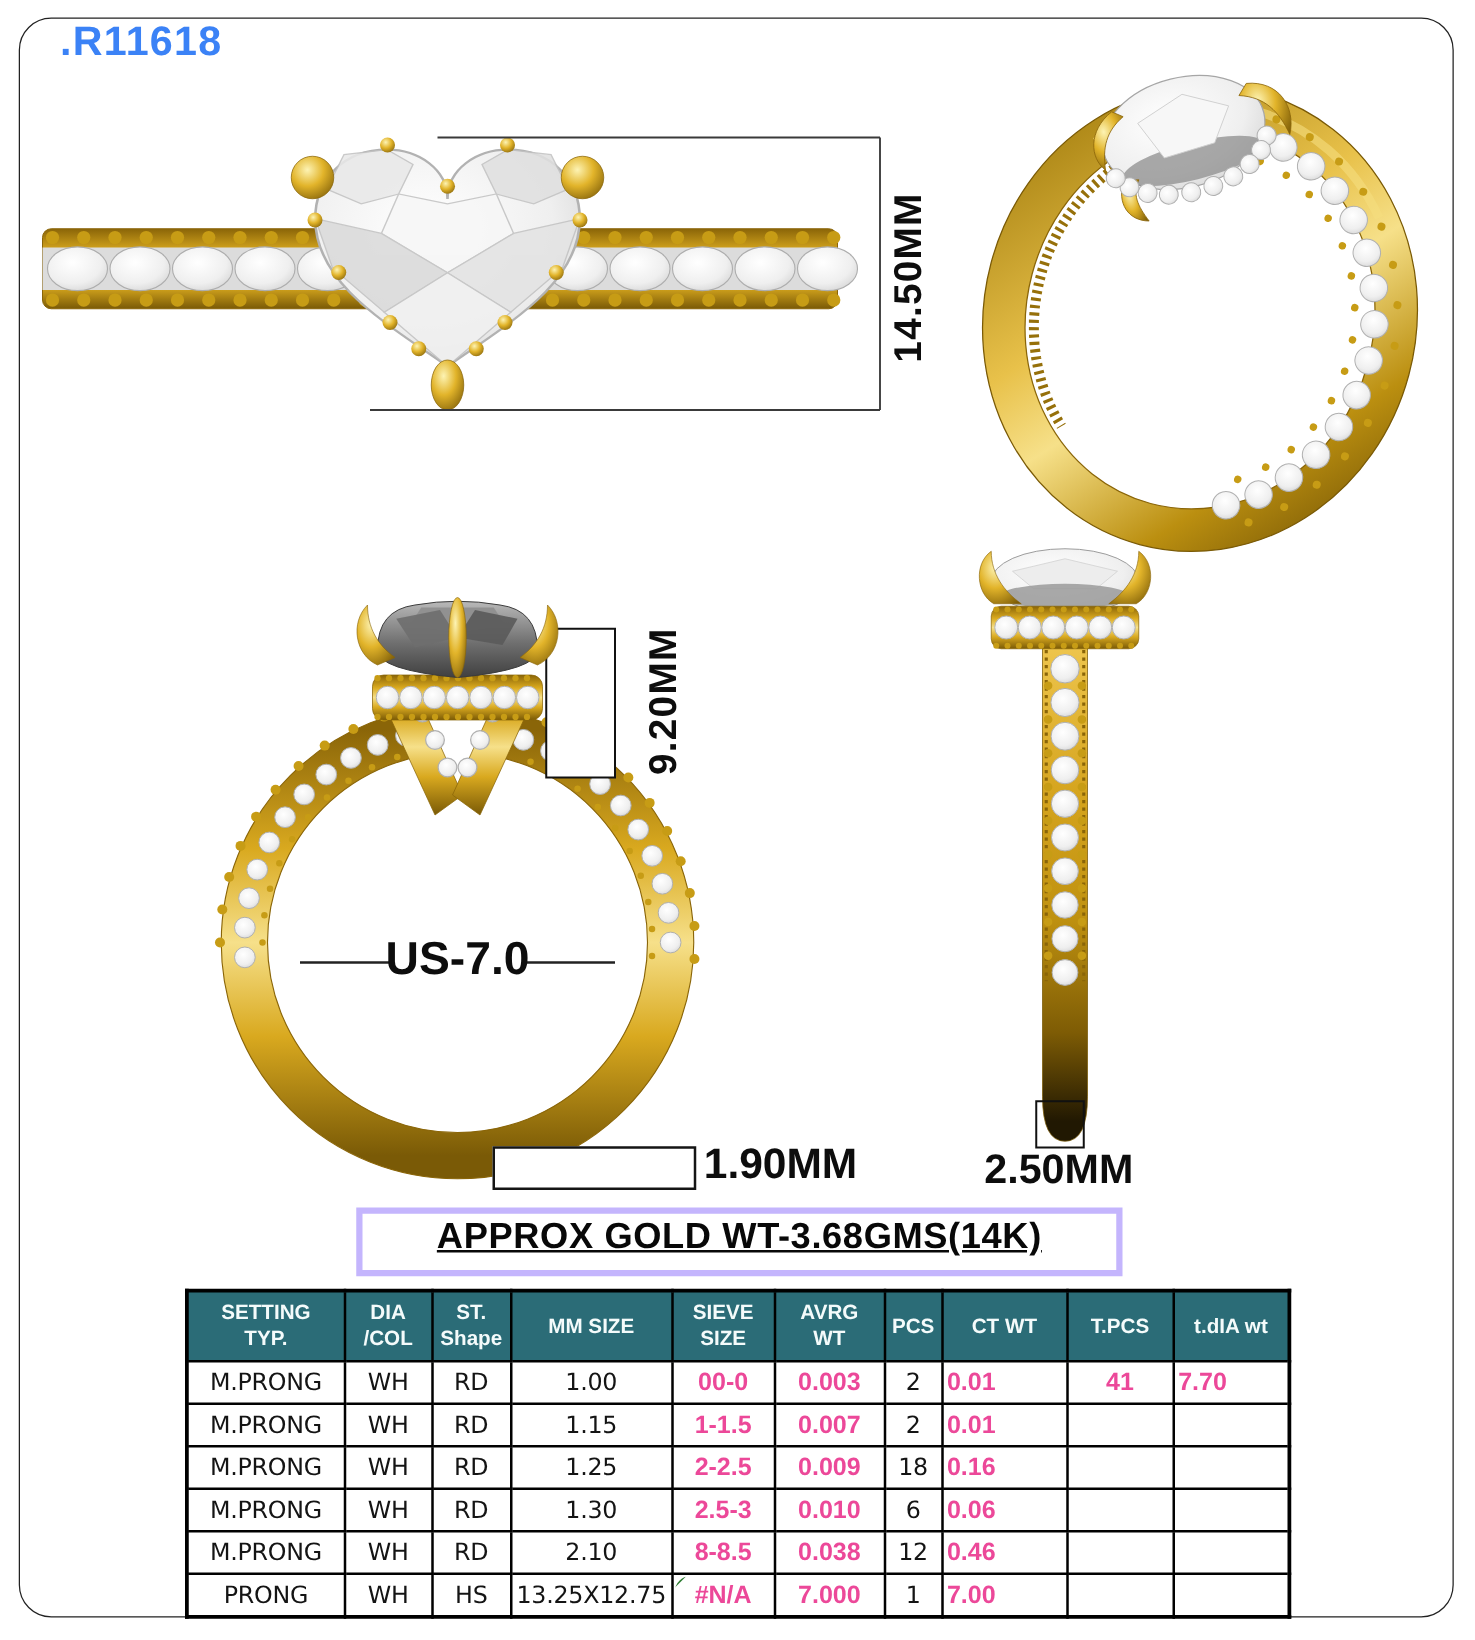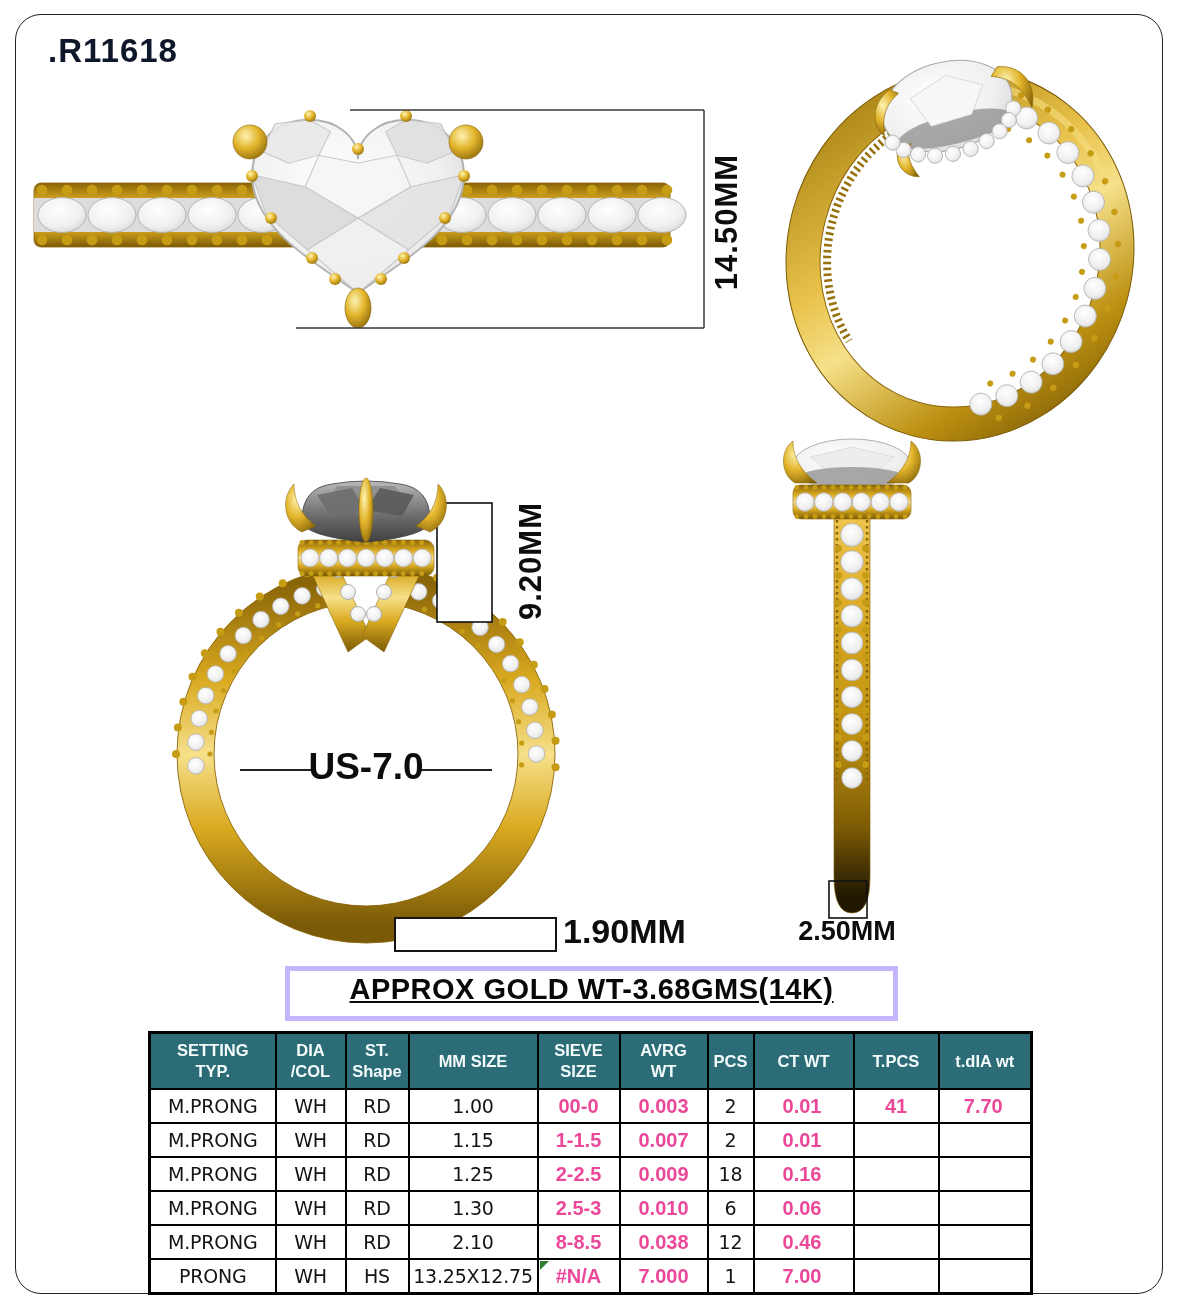--- a/index.html
+++ b/index.html
@@ -1,45 +1,45 @@
 <!DOCTYPE html>
 <html><head>
 <meta charset="utf-8">
 <style>
   html,body{margin:0;padding:0;background:#ffffff;}
   body{width:1180px;height:1312px;position:relative;overflow:hidden;
        font-family:"Liberation Sans",sans-serif;}
   .abs{position:absolute;}
   #frame{position:absolute;left:15px;top:14px;width:1146px;height:1278px;
          border:1.5px solid #222;border-radius:26px;}
-  #title{position:absolute;left:48px;top:32px;font:bold 33px "Liberation Sans",sans-serif;
-         color:#0f172a;letter-spacing:1px;}
+  #title{position:absolute;left:48px;top:14px;font:bold 33px "Liberation Sans",sans-serif;
+         color:#3b82f6;letter-spacing:1px;}
   .vdim{position:absolute;font:bold 31px "Liberation Sans",sans-serif;color:#0d0d0d;
         text-align:center;transform:rotate(-90deg);letter-spacing:1px;}
   #dim-total{left:627px;top:202px;width:200px;height:40px;line-height:40px;}
   #dim-head{left:451px;top:541px;width:160px;height:40px;line-height:40px;}
   .hdim{position:absolute;font:bold 34px "Liberation Sans",sans-serif;color:#0d0d0d;text-align:center;}
   #ring-size{left:300px;top:746px;width:132px;text-align:center;font-size:37px;}
   #dim-band{left:563px;top:912px;}
-  #dim-shank{left:757px;top:916px;width:180px;text-align:center;font-size:27px;}
+  #dim-shank{left:757px;top:916px;width:180px;text-align:center;font-size:33px;}
   #band-bracket{position:absolute;left:394px;top:917px;width:159px;height:31px;
         background:#fff;border:2px solid #151515;}
   #gold-box{position:absolute;left:285px;top:966px;width:603px;height:45px;
         border:5px solid #c4b5fd;text-align:center;line-height:45px;}
   #gold-box span{font:bold 29px "Liberation Sans",sans-serif;color:#080808;
         text-decoration:underline;letter-spacing:.5px;}
   #spec-table{position:absolute;left:148px;top:1031px;border-collapse:collapse;
         table-layout:fixed;border:3px solid #000000;}
   #spec-table th{background:#2b6c77;color:#f4fbfb;font:bold 16.5px "Liberation Sans",sans-serif;
         border:2px solid #000;white-space:pre-line;height:54px;padding:0 2px;line-height:1.25;}
   #spec-table td{border:2px solid #000;height:26px;text-align:center;
         font:19px "DejaVu Sans",sans-serif;color:#141414;padding:3px 3px;
         overflow:hidden;white-space:nowrap;letter-spacing:-0.2px;margin-left:48px;}
   #spec-table td.b{font:bold 20px "Liberation Sans",sans-serif;color:#ec4899;letter-spacing:0;}
-  #spec-table td.r{text-align:center;padding-right:6px;}
+  #spec-table td.r{text-align:left;padding-right:6px;}
   .tri{position:absolute;left:1px;top:1px;width:0;height:0;
         border-top:9px solid #2e7d32;border-right:9px solid transparent;}
 </style>
 </head>
 <body>
 
 <div id="frame"></div>
 <div id="title">.R11618</div>
 
 <svg width="0" height="0" style="position:absolute">
@@ -604,21 +604,21 @@
         <td>12</td>
         <td class="b r">0.46</td>
         <td class="b"></td>
         <td class="b r"></td>
       </tr>
       <tr>
         <td>PRONG</td>
         <td>WH</td>
         <td>HS</td>
         <td>13.25X12.75</td>
-        <td class="b" style="position: relative;">#N/A<span class="tri"></span></td>
+        <td class="b" style="position: relative; border-radius: 14px;">#N/A<span class="tri"></span></td>
         <td class="b">7.000</td>
         <td>1</td>
         <td class="b r">7.00</td>
         <td class="b"></td>
         <td class="b r"></td>
       </tr>
     </tbody>
   </table>
 
 </body></html>

